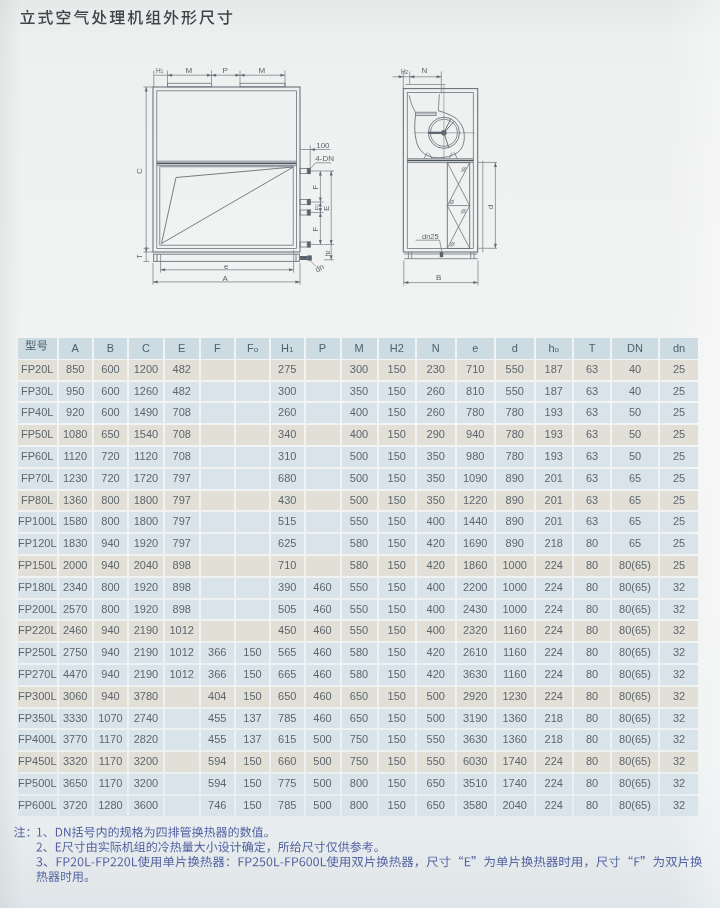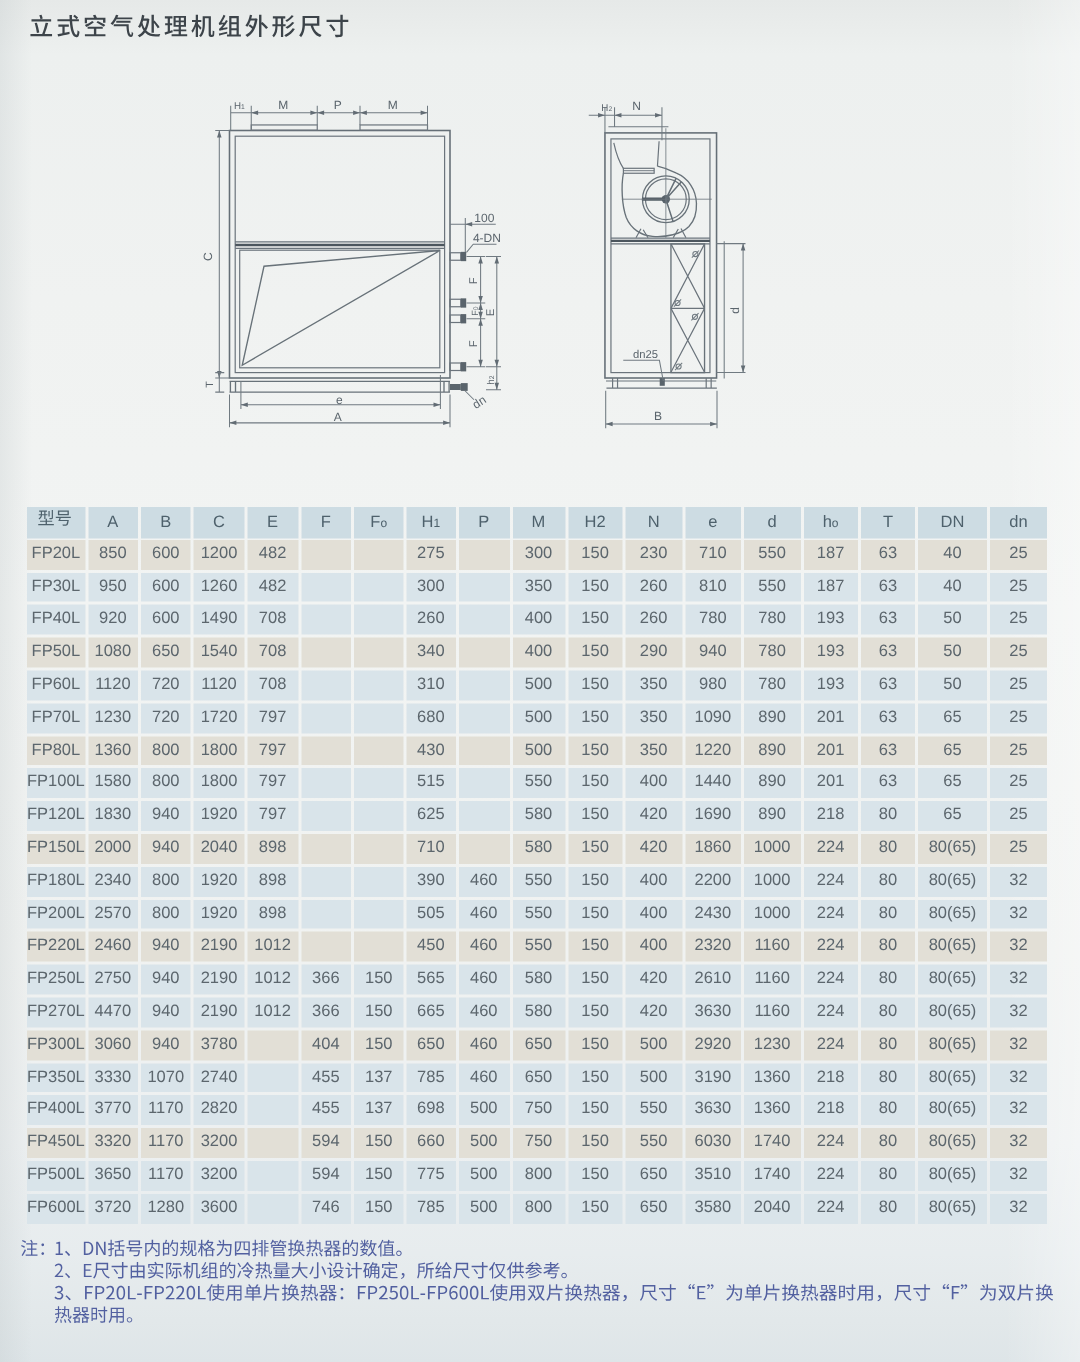--- a/index.html
+++ b/index.html
@@ -525,21 +525,21 @@
 <div class="u">80(65)</div>
 <div class="u">32</div>
 
 <div class="u">FP400L</div>
 <div class="u">3770</div>
 <div class="u">1170</div>
 <div class="u">2820</div>
 <div class="u"></div>
 <div class="u">455</div>
 <div class="u">137</div>
-<div class="u">698</div>
+<div class="u">615</div>
 <div class="u">500</div>
 <div class="u">750</div>
 <div class="u">150</div>
 <div class="u">550</div>
 <div class="u">3630</div>
 <div class="u">1360</div>
 <div class="u">218</div>
 <div class="u">80</div>
 <div class="u">80(65)</div>
 <div class="u">32</div>

